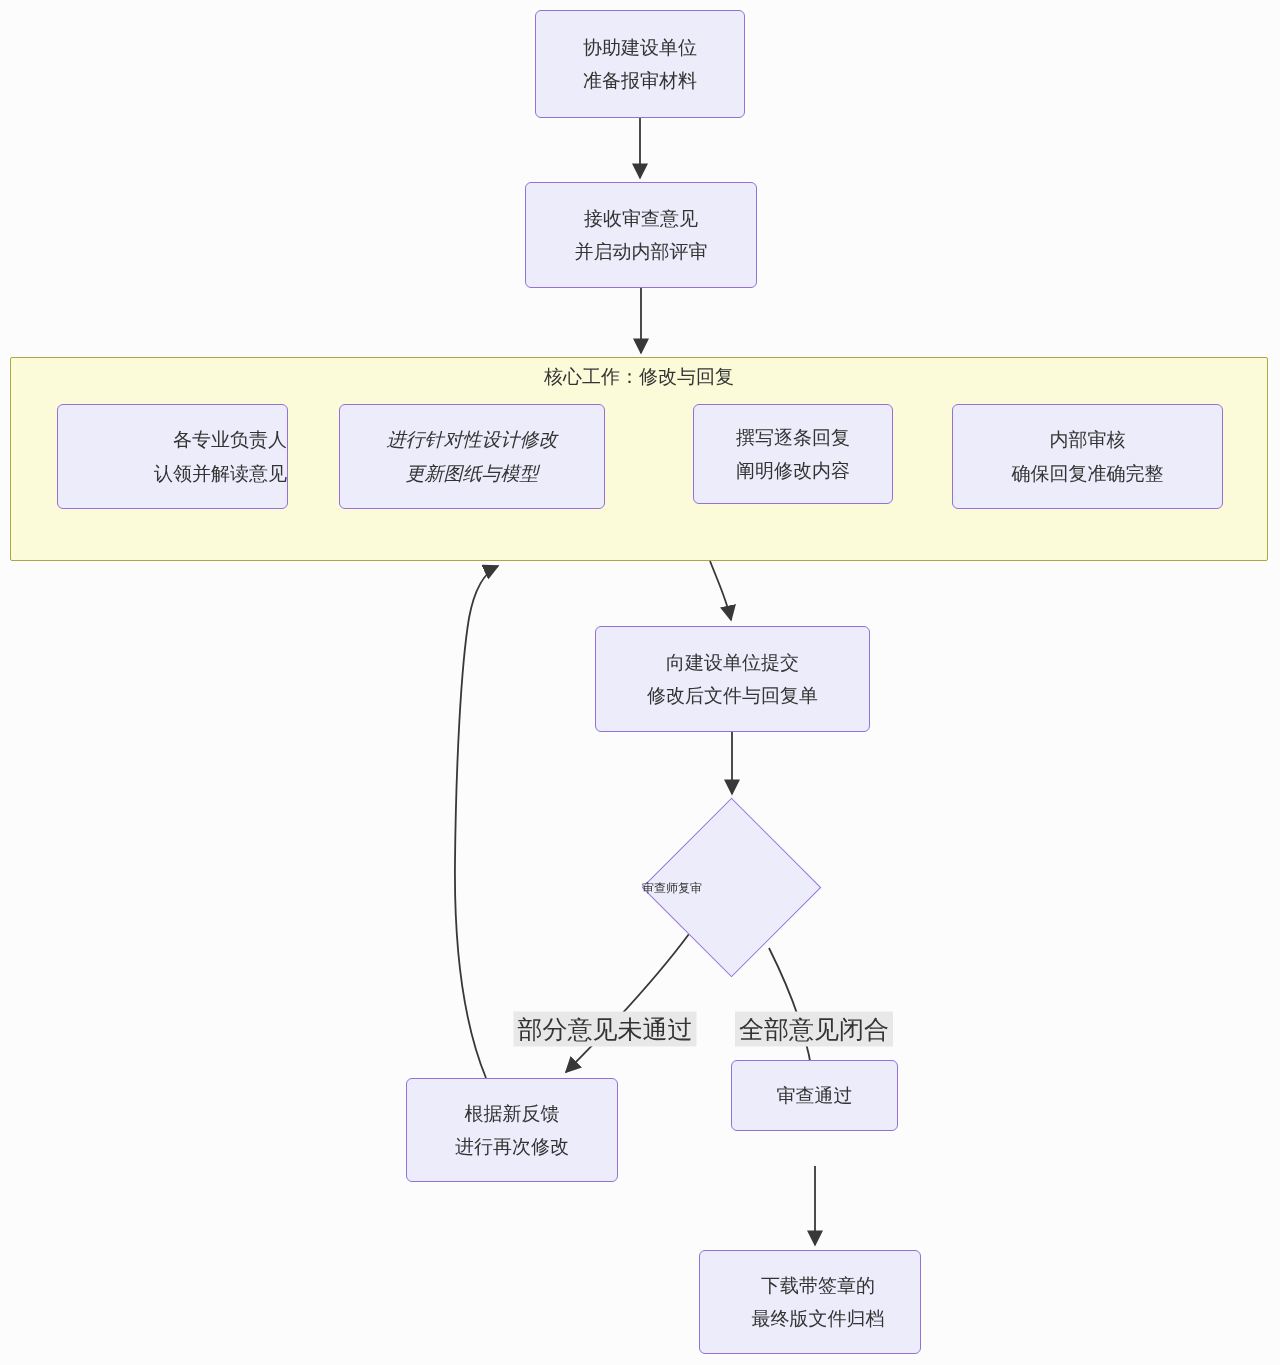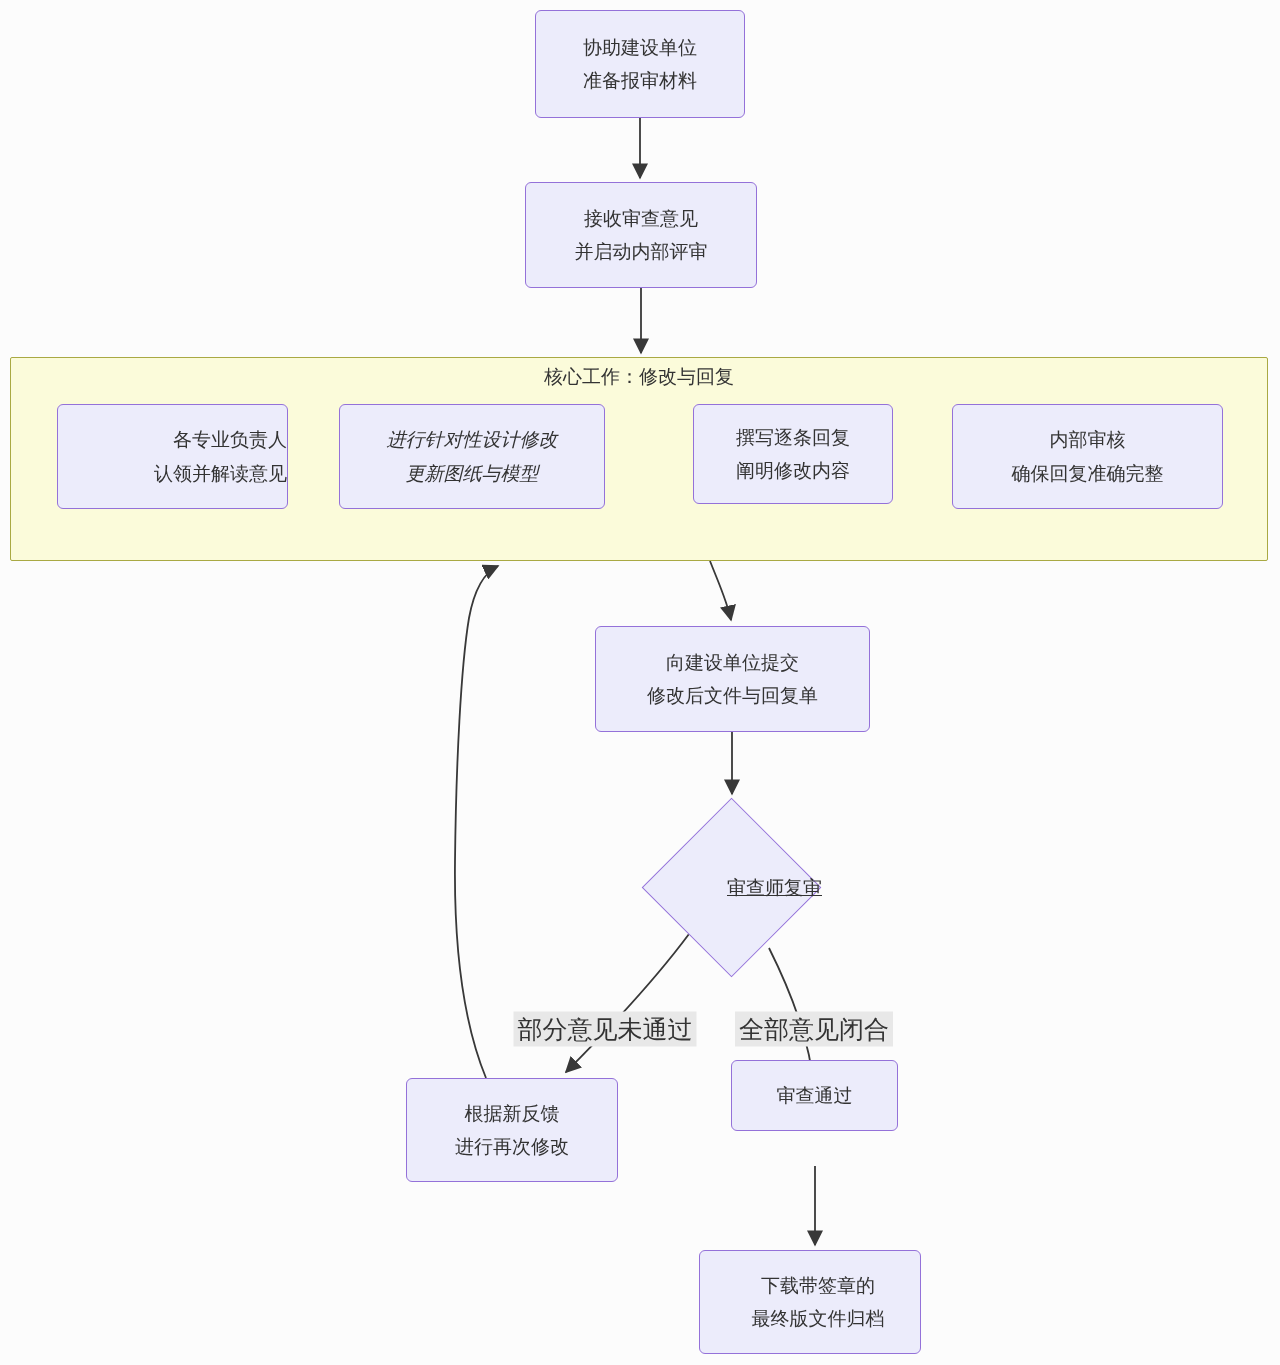--- a/index.html
+++ b/index.html
@@ -75,24 +75,23 @@
     left:26px;top:26px;
     width:127px;height:127px;
     background:var(--node-fill);
     border:1.6px solid var(--node-border);
     transform:rotate(45deg);
   }
   .diamond-label{
     position:absolute;
     left:0;right:0;top:50%;
     transform:translateY(-50%);
-    text-align:right;
-    font-size:19px;
+    text-align:left;
+    font-size:12px;
     color:var(--text-color);
-    text-decoration:underline;
   }
   .edge-label{
     position:absolute;
     transform:translate(-50%,-50%);
     background:var(--label-bg);
     padding:1px 4px;
     font-size:25px;
     color:var(--text-color);
     white-space:nowrap;
     z-index:3;

